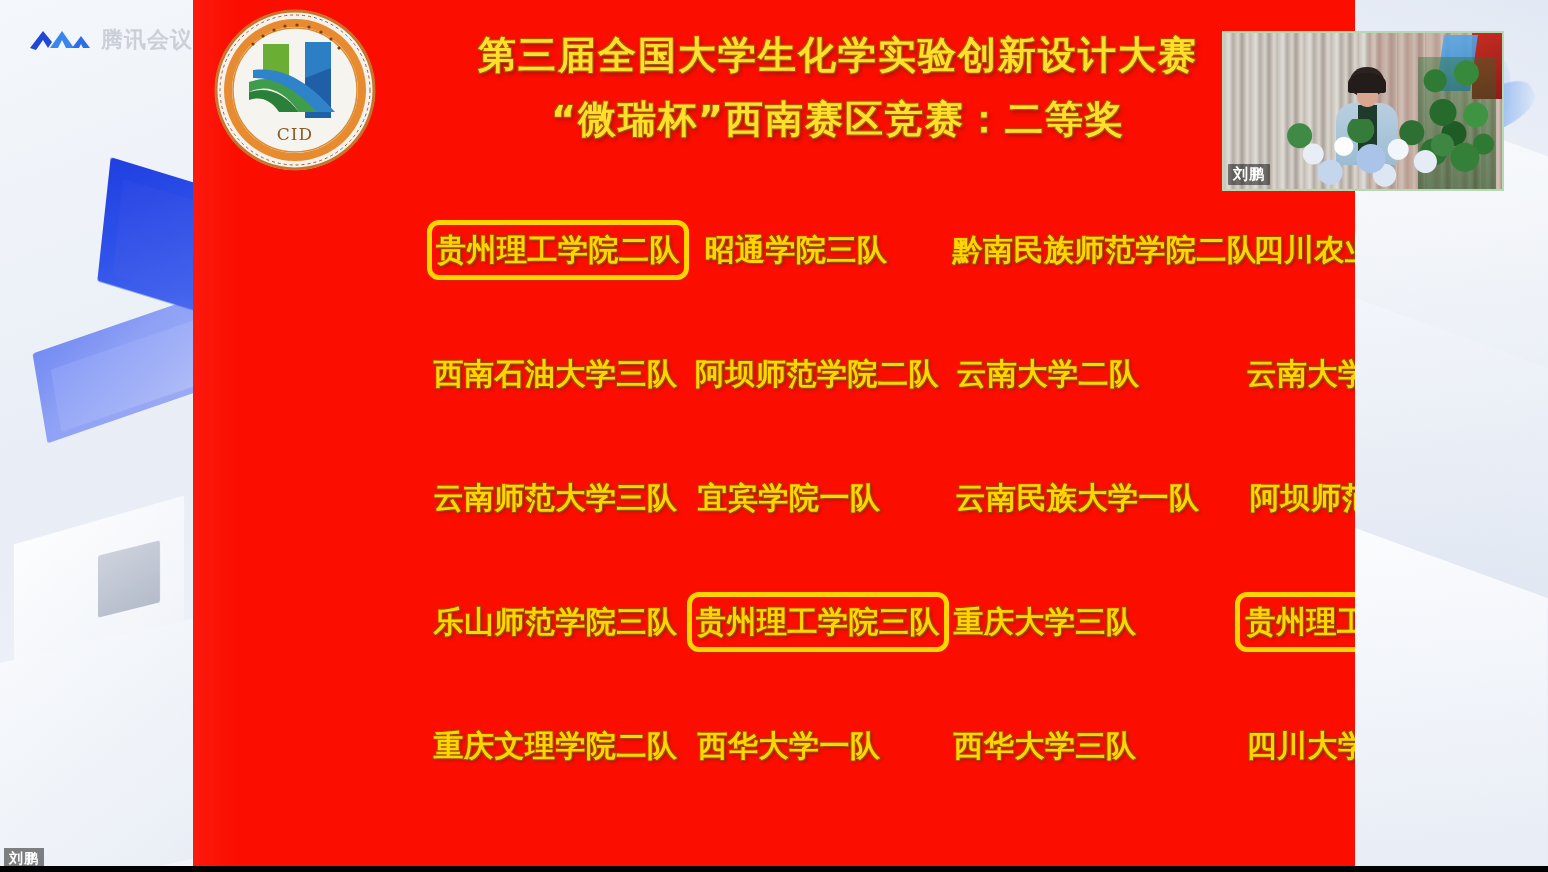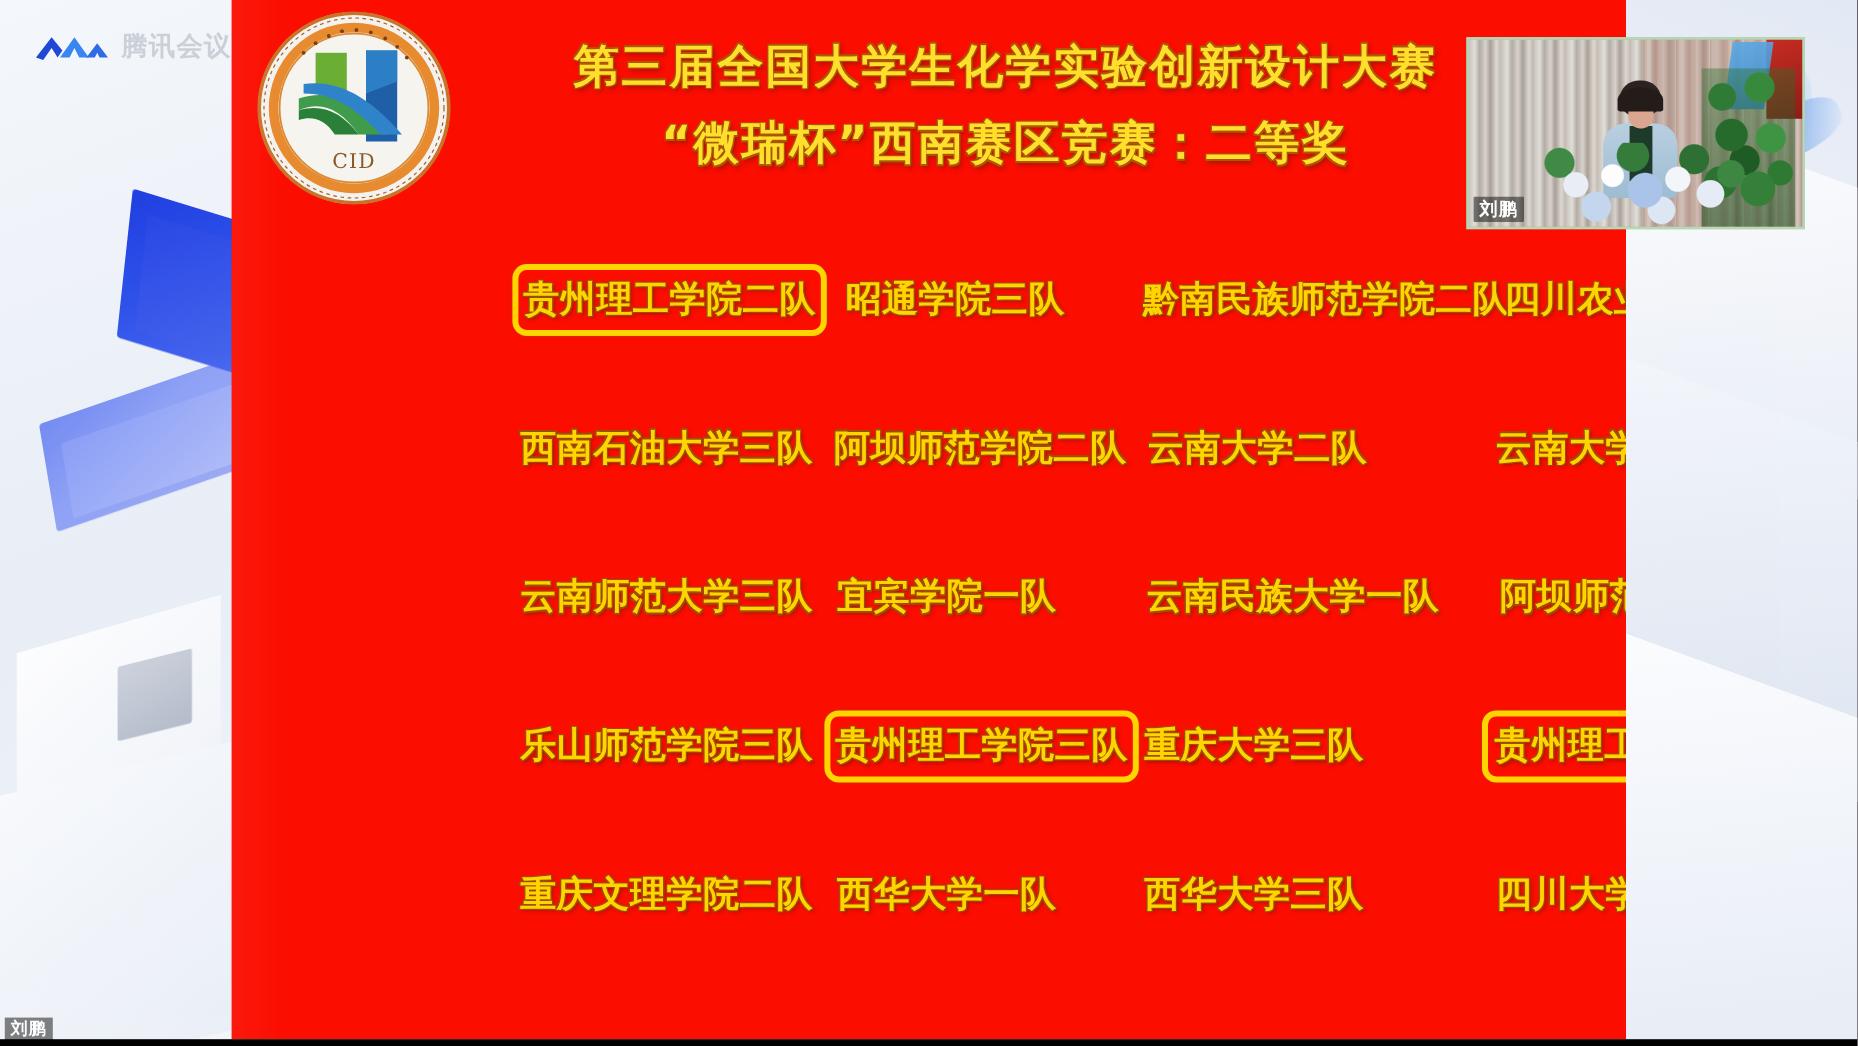--- a/index.html
+++ b/index.html
@@ -12,21 +12,21 @@
     height: 872px;
     overflow: hidden;
     font-family: "DejaVu Sans", "Liberation Sans", sans-serif;
   }
 
   #stage {
     position: relative;
     width: 1548px;
     height: 872px;
     overflow: hidden;
-    background: #0f172a;
+    background: #4c1d95;
   }
 
   
   .bg-base {
     position: absolute;
     inset: 0;
     background:
       linear-gradient(135deg, #f7f9fc 0%, #eaeff7 40%, #dfe6f1 70%, #eef2f8 100%);
   }
   .bg-left-panel {

